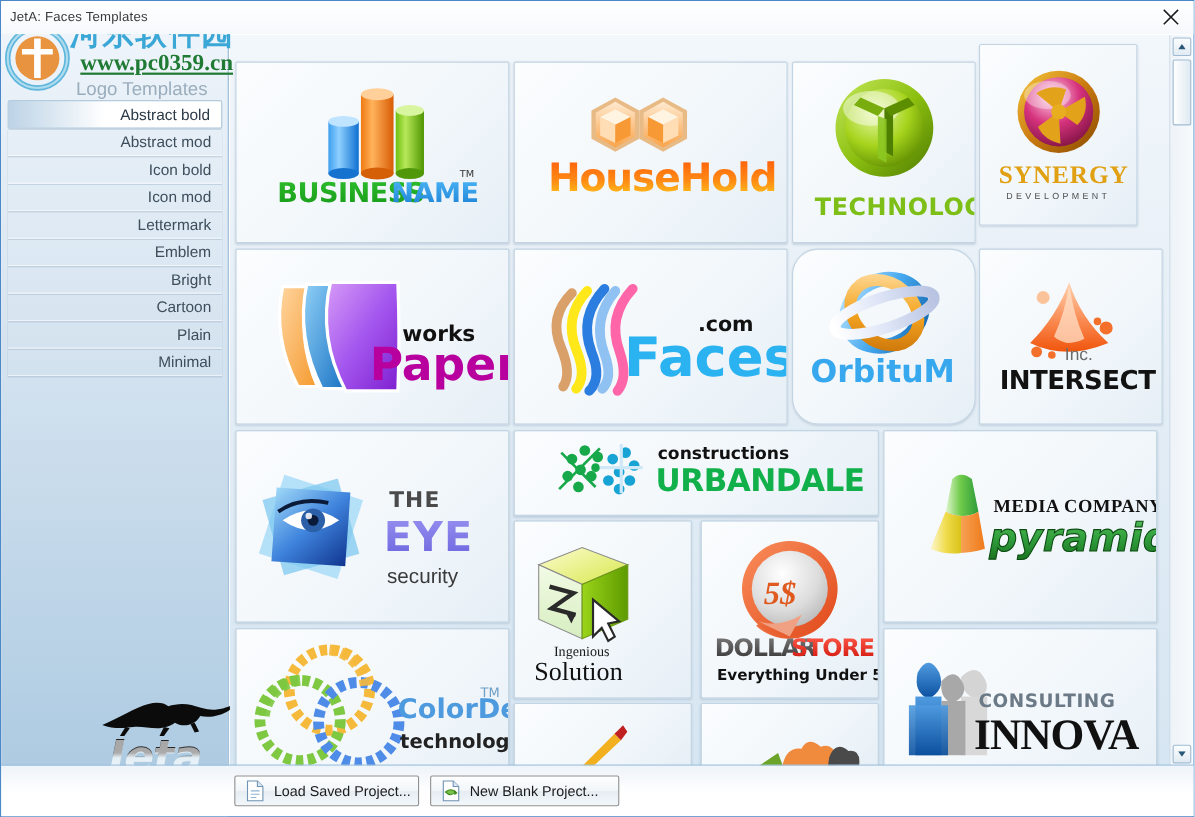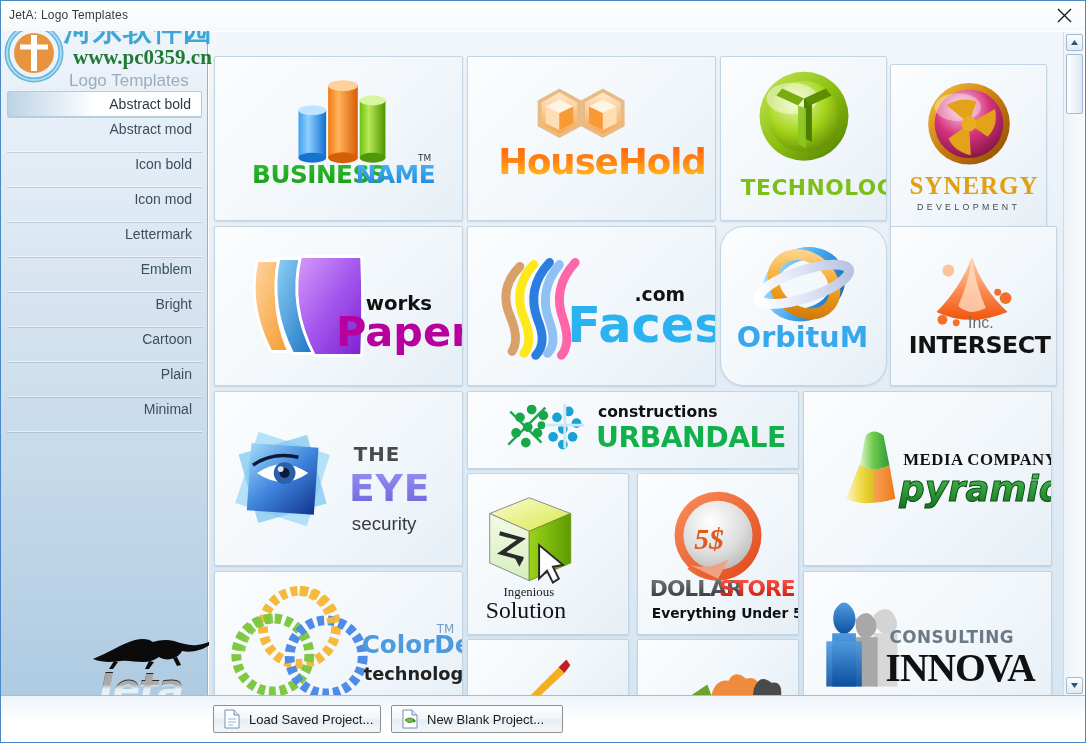--- a/index.html
+++ b/index.html
@@ -44,38 +44,39 @@
     position: absolute; left: 62px; top: 6px;
     font-family: "DejaVu Sans", sans-serif;
     font-size: 29px; font-weight: bold; color: #3ba7d6;
     letter-spacing: 1px; white-space: nowrap;
   }
   #wm-url {
     position: absolute; left: 72px; top: 40px;
     font-family: "Liberation Serif", serif;
     font-size: 21px; font-weight: bold; color: #1f7a33;
     white-space: nowrap;
+    text-decoration: underline;
   }
   #wm-sub {
     position: absolute; left: 68px; top: 66px;
     font-size: 17px; color: #9aadbd; white-space: nowrap; text-align: right;
   }
   #wm-mark {
     position: absolute; left: 3px; top: 18px; width: 60px; height: 60px;
   }
 
   
   #sidebar {
     position: absolute; left: 0; top: 30px; width: 207px; height: 713px;
     background: linear-gradient(to bottom, #eef4fa 0%, #d6e4f0 38%, #b9d2e6 78%, #a9c8e0 100%);
     border-right: 1px solid #8fb4d4;
   }
   #sidebar-list { position: absolute; left: 6px; top: 60px; width: 195px; }
   .side-item {
-    position: relative; height: 35px; line-height: 25px;
+    position: relative; height: 25px; line-height: 25px;
     padding-right: 10px; text-align: right;
     font-size: 14px; color: #3e4e5c; cursor: pointer;
     border-bottom: 1px solid rgba(255,255,255,.55);
     box-shadow: 0 1px 0 rgba(120,150,175,.35);
   }
   .side-item.selected {
     background: linear-gradient(to right, #bcd3e6 0%, #ffffff 45%, #ffffff 100%);
     color: #2b3a47;
     border: 1px solid #b4cbdd;
     border-radius: 2px;
@@ -299,21 +300,21 @@
         <path d="M84 42 L62 32 L56 39 L78 49 Z" fill="#78ad0d"></path>
         <path d="M84 42 L106 32 L112 39 L90 49 Z" fill="#5c8e00"></path>
         <path d="M78 49 L78 88 L86 92 L86 52 Z" fill="#8cc722" opacity=".9"></path>
         <text x="20" y="140" font-family="DejaVu Sans, sans-serif" font-size="22" font-weight="bold" fill="#7dbf17" letter-spacing="0.5">TECHNOLOGY</text>
         <g class="refl" transform="translate(0,292)">
           <text x="20" y="140" font-family="DejaVu Sans, sans-serif" font-size="22" font-weight="bold" fill="#7dbf17" letter-spacing="0.5">TECHNOLOGY</text>
         </g>
       </svg>
     </div>
 
-    <div class="tile" style="left:681px; top:32px; width:157px; height:165px;">
+    <div class="tile" style="left:681px; top:8px; width:144px; height:165px;">
       <svg class="logo-wrap" viewBox="0 0 167 165">
         <defs>
           <radialGradient id="syBall" cx=".4" cy=".28" r=".8">
             <stop offset="0" stop-color="#ffd7ea"></stop>
               <stop offset=".5" stop-color="#d6337d"></stop>
               <stop offset="1" stop-color="#7a1040"></stop>
           </radialGradient>
           <linearGradient id="syRim" x1="0" y1="0" x2="1" y2="1">
             <stop offset="0" stop-color="#f7c93c"></stop>
               <stop offset=".5" stop-color="#c97a10"></stop>
@@ -678,21 +679,21 @@
         <path d="M11 1 L11 6 L16 6" fill="#dce8f3" stroke="#6f93b4"></path>
         <path d="M4 11 q5 -4 9 0 q-4 5 -9 0 Z" fill="#79c24a" stroke="#3f8a1c"></path>
         <path d="M12 9 L15 12 L12 14 Z" fill="#3f8a1c"></path>
       </svg>
       <span class="lbl">New Blank Project...</span>
     </div>
 
   </div>
 
   <div id="titlebar">
-    <div id="title-text">JetA: Logo Templates</div>
+    <div id="title-text">JetA: Faces Templates</div>
     <div id="close-btn">
       <svg width="15" height="15" viewBox="0 0 15 15">
         <path d="M1 1 L14 14 M14 1 L1 14" stroke="#1b1b1b" stroke-width="1.4"></path>
       </svg>
     </div>
   </div>
 
   <div id="watermark">
     <svg id="wm-mark" viewBox="0 0 60 60">
       <circle cx="30" cy="30" r="27" fill="none" stroke="#3ba7d6" stroke-width="5" opacity=".8"></circle>

